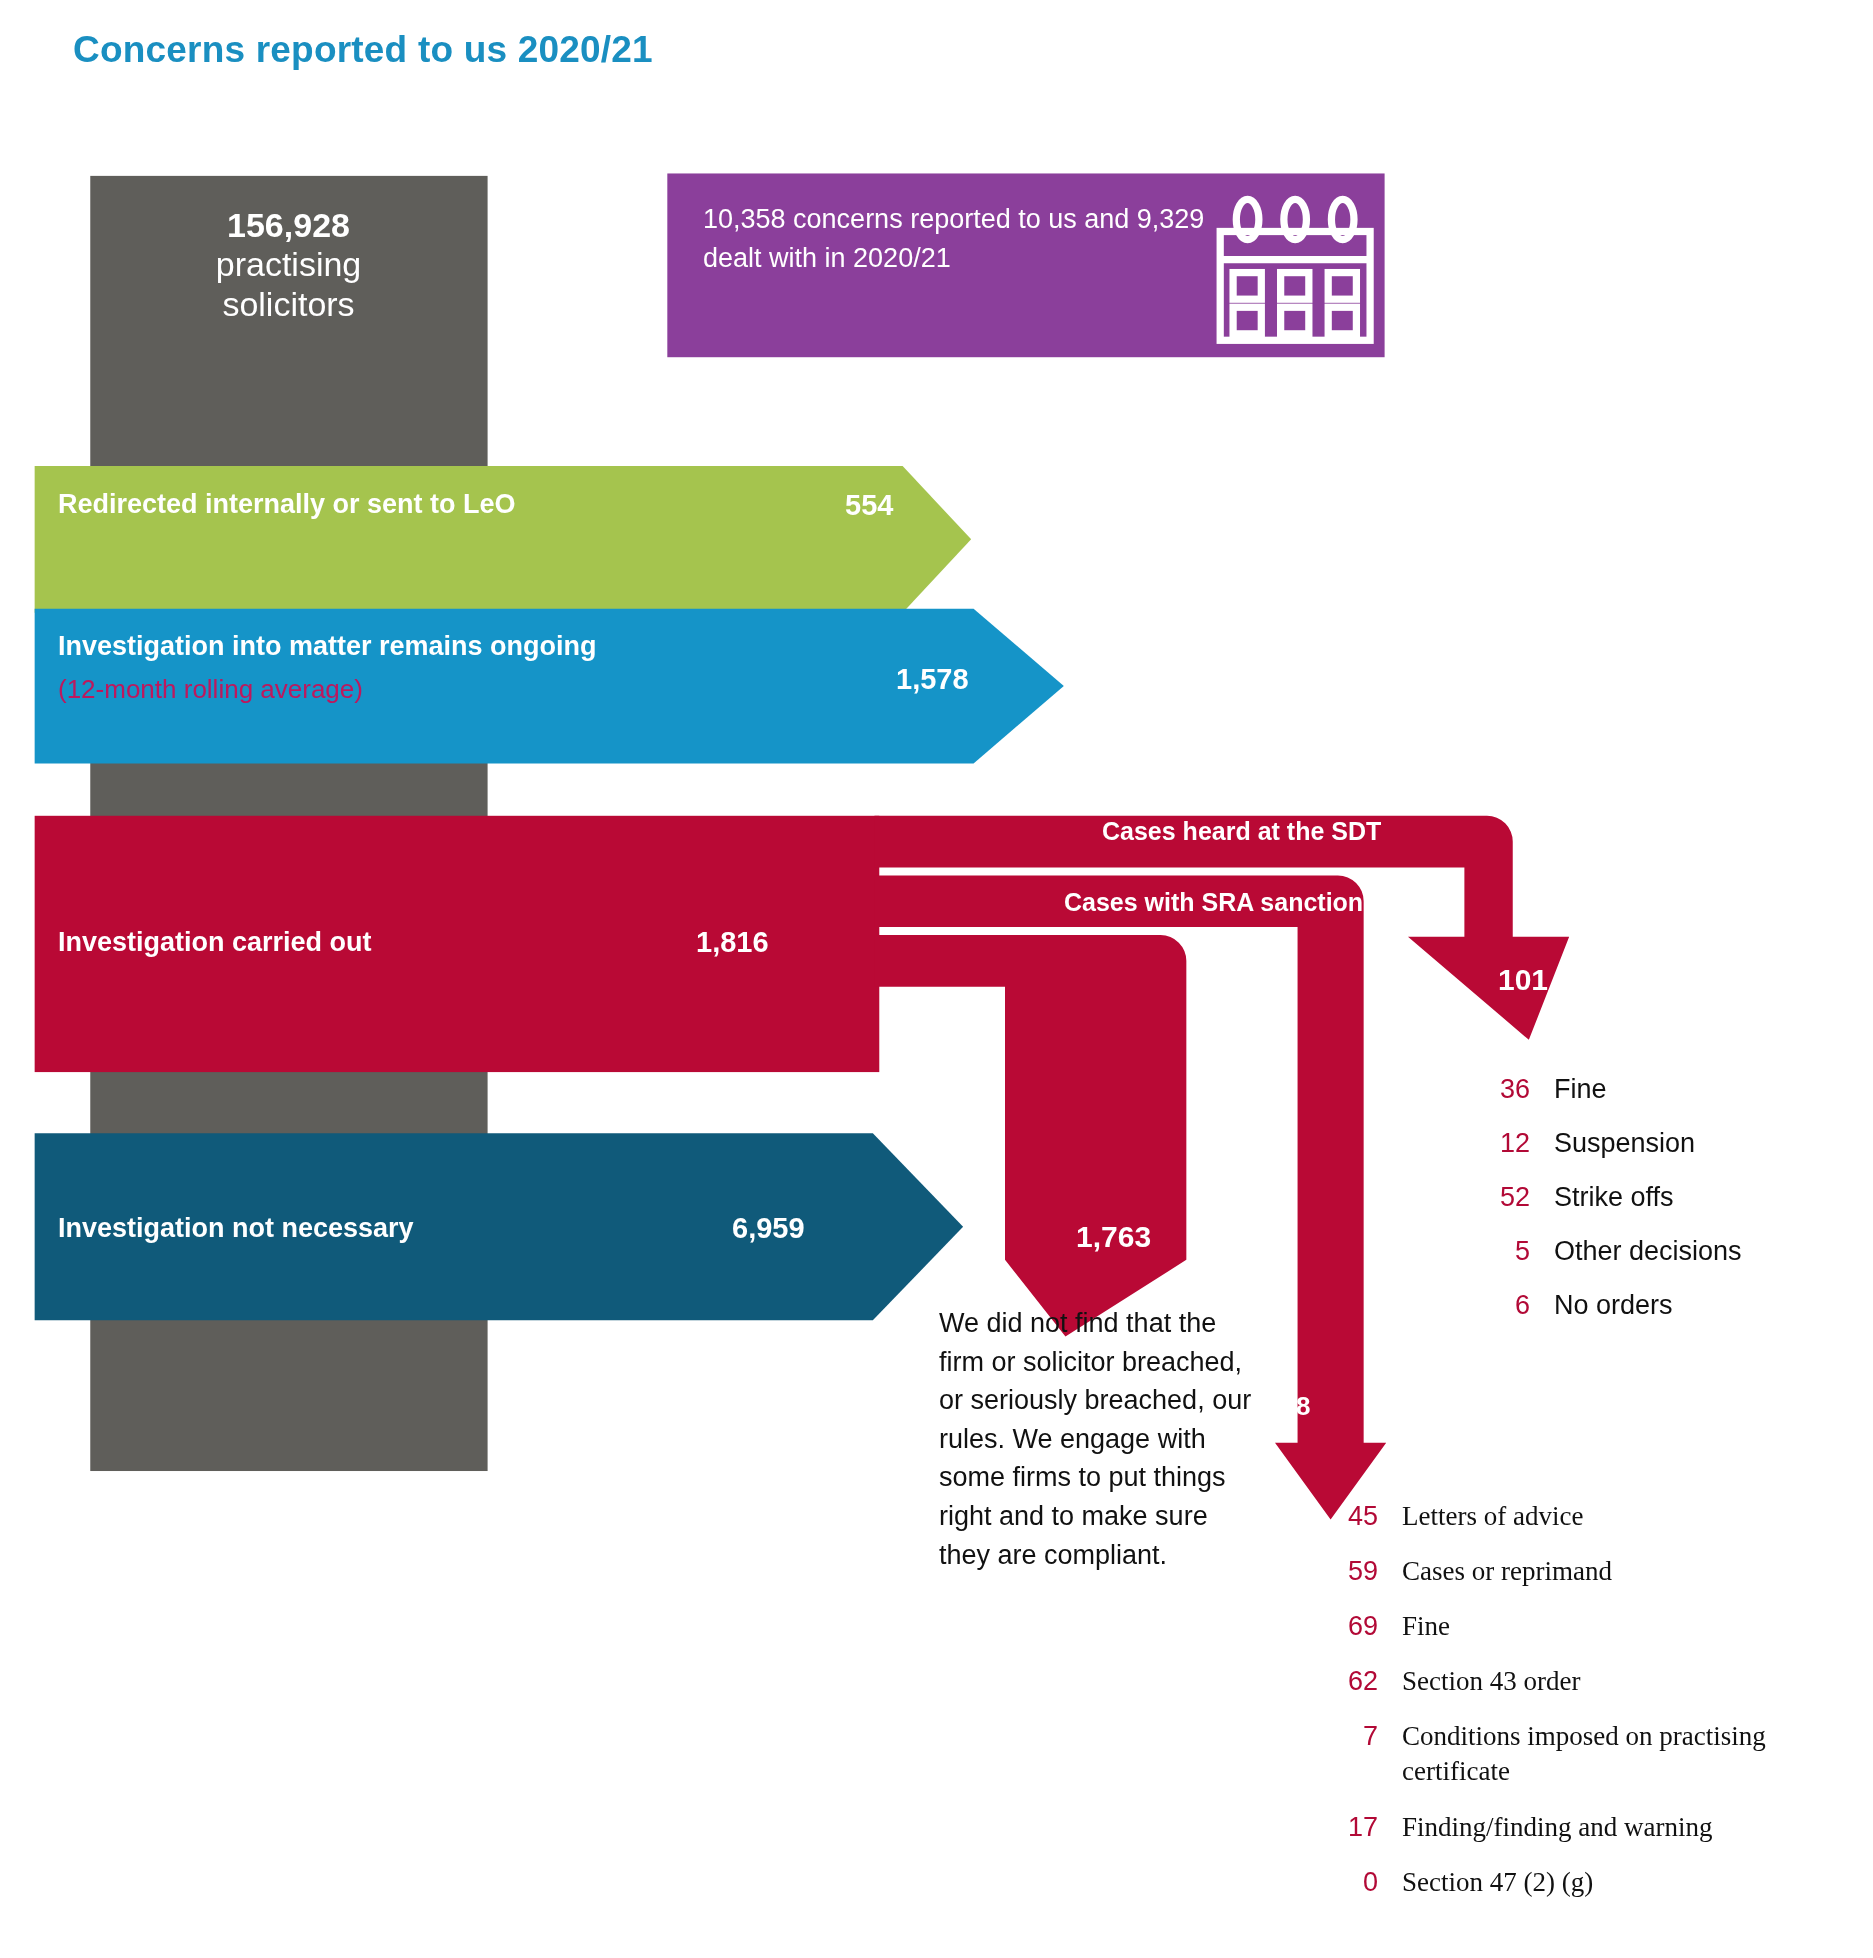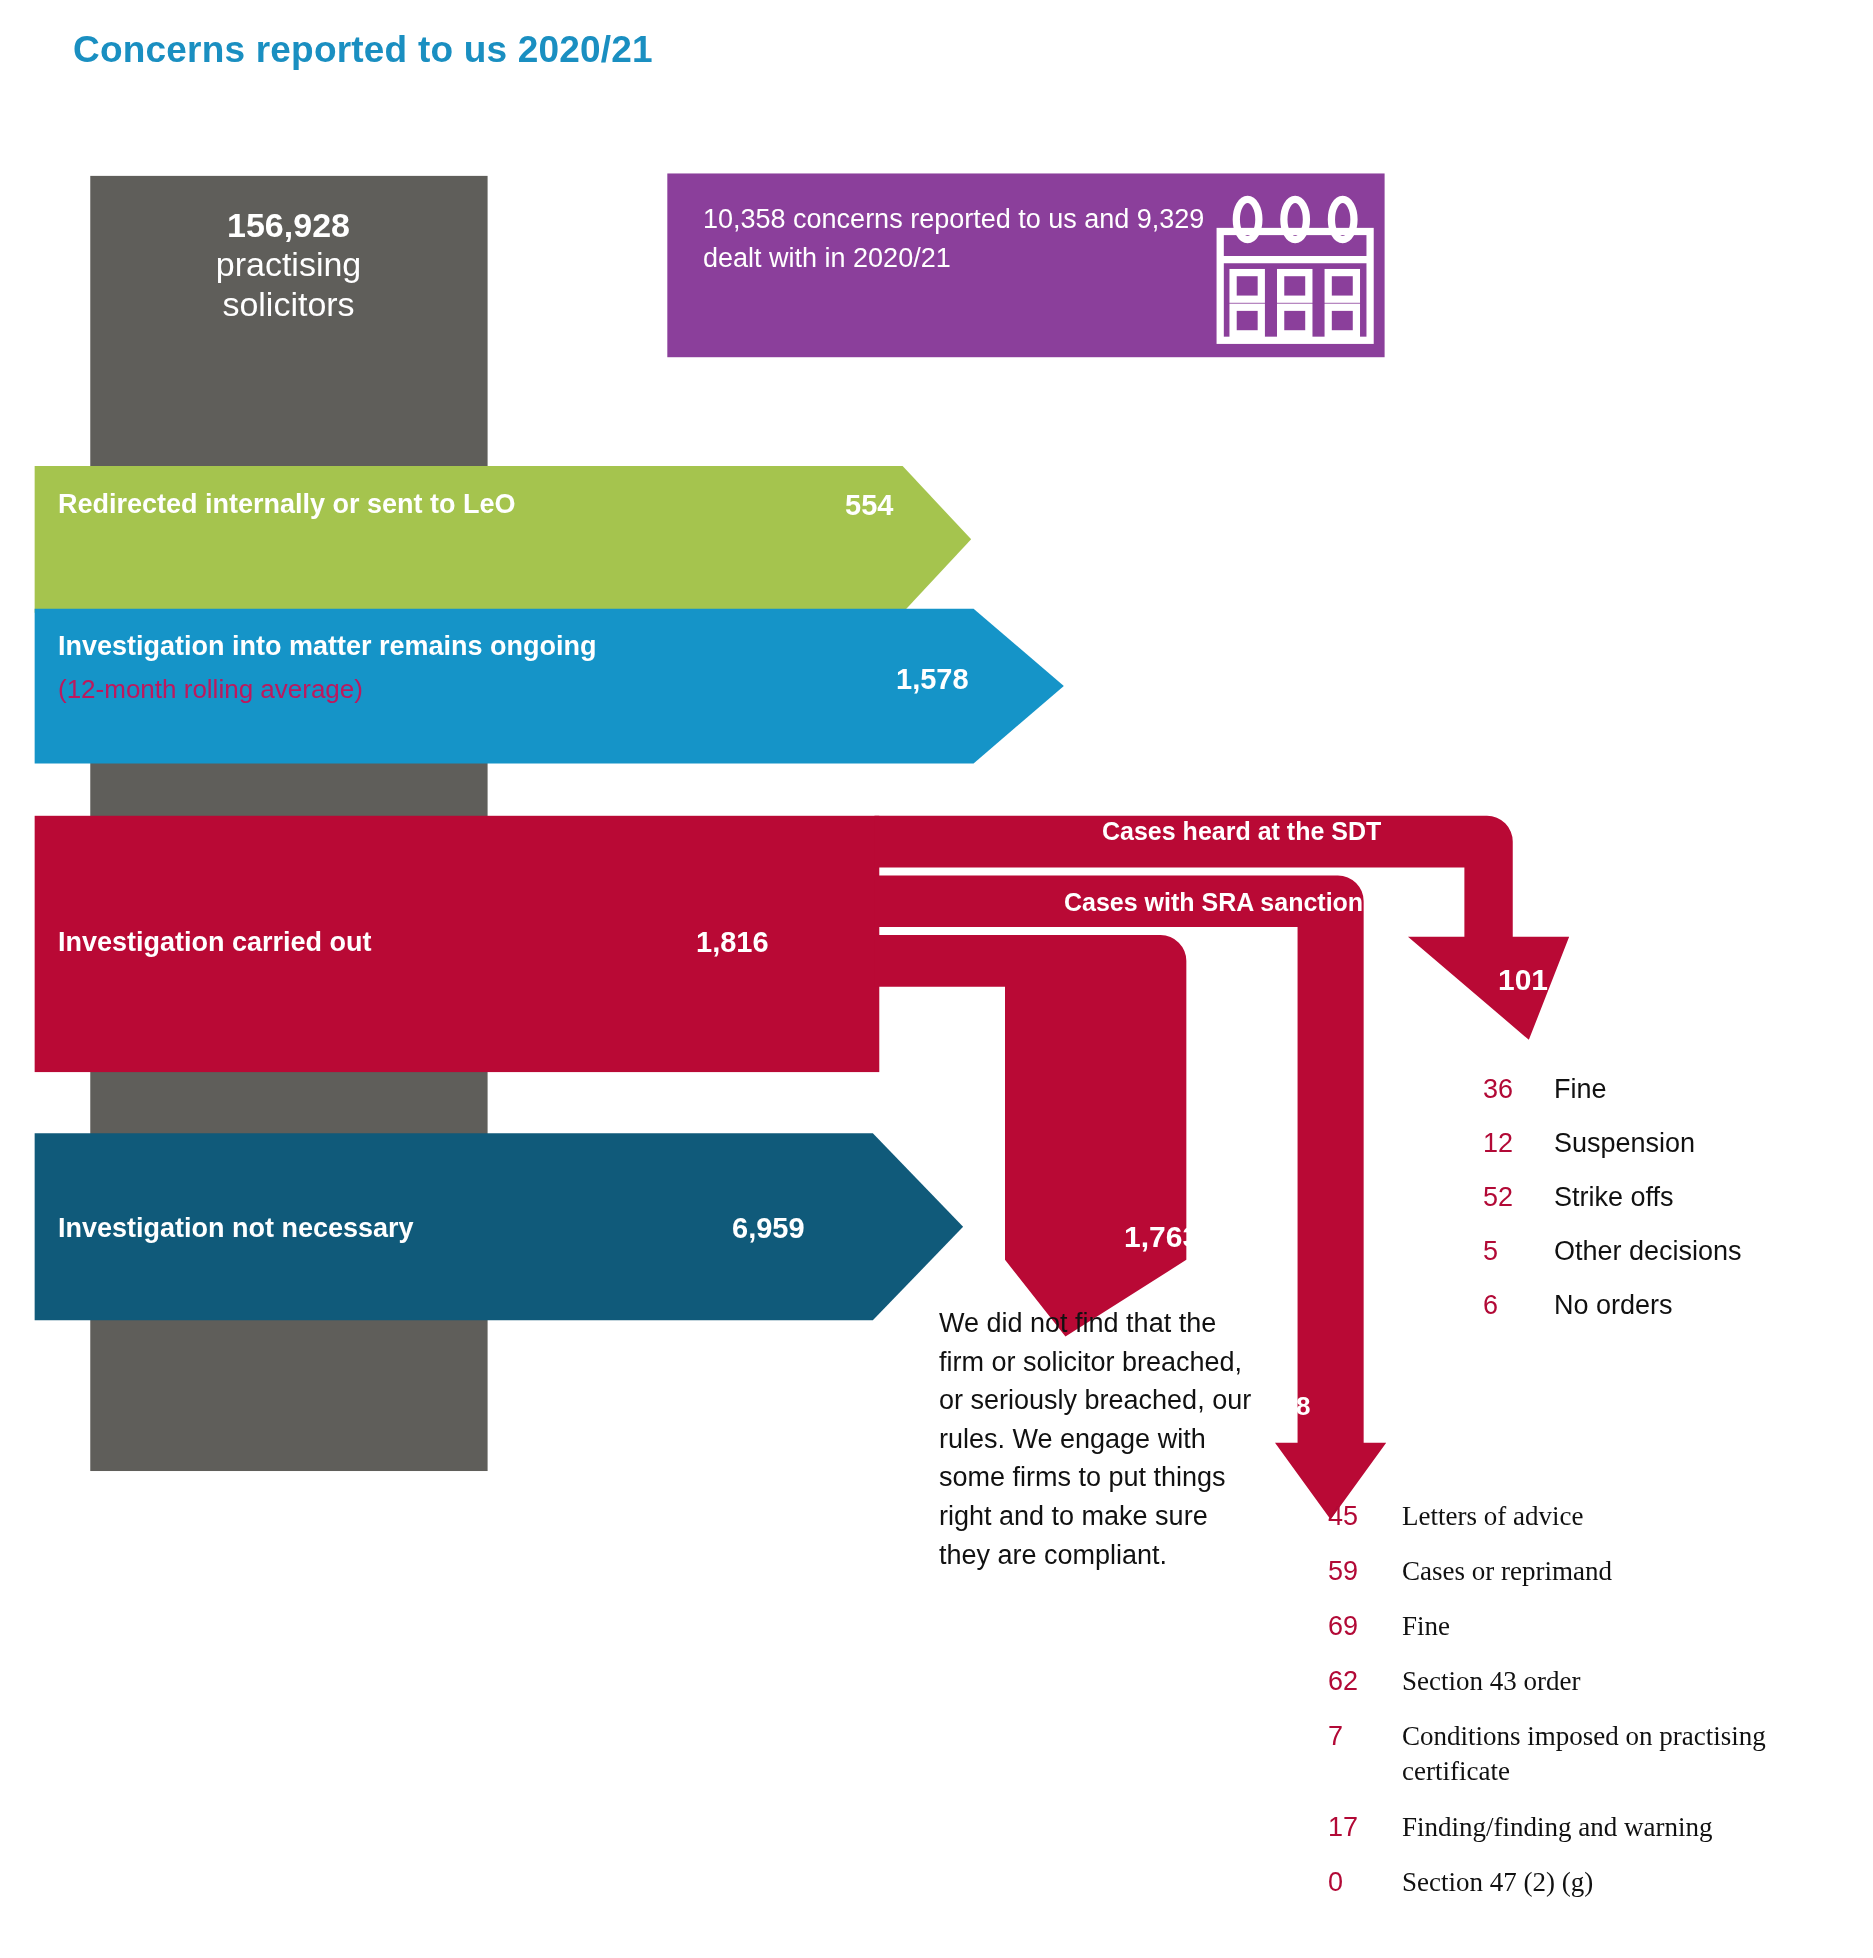--- a/index.html
+++ b/index.html
@@ -47,28 +47,28 @@
   .lbl-crim{left:58px;top:927px;}
   .num-crim{left:696px;top:926px;}
 
   .lbl-teal{left:58px;top:1213px;}
   .num-teal{left:732px;top:1212px;}
 
   .lbl-sdt{left:1102px;top:817px;font-size:25px;}
   .lbl-sra{left:1064px;top:888px;font-size:25px;}
 
   .num-101{left:1498px;top:963px;font-size:30px;}
-  .num-1763{left:1124px;top:1220px;font-size:30px;}
+  .num-1763{left:1076px;top:1220px;font-size:30px;}
   .num-268{left:1267px;top:1391px;font-size:26px;}
 
   
   .olist{position:absolute;font-size:27px;color:#111111;}
   .olist .row{display:flex;align-items:flex-start;margin-bottom:0px;}
   .olist .n{
-    color:#b20936;flex:0 0 auto;
+    color:#b20936;text-align:right;flex:0 0 auto;
     font-variant-numeric:tabular-nums;
   }
   .olist .t{color:#111111;}
 
   #sdt-list{left:1483px;top:1072px;line-height:1.33;}
   #sdt-list .n{width:47px;margin-right:24px;}
   #sdt-list .row{height:54px;}
 
   #sra-list{left:1328px;top:1499px;line-height:1.30;}
   #sra-list .n{width:50px;margin-right:24px;}

